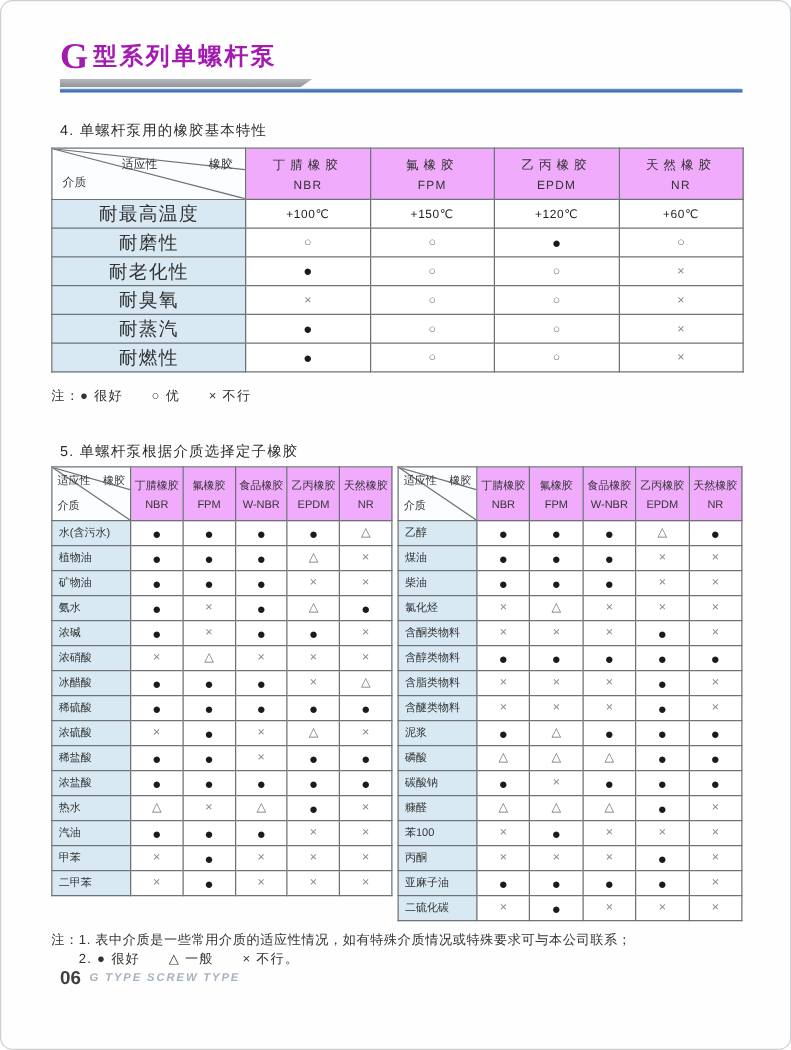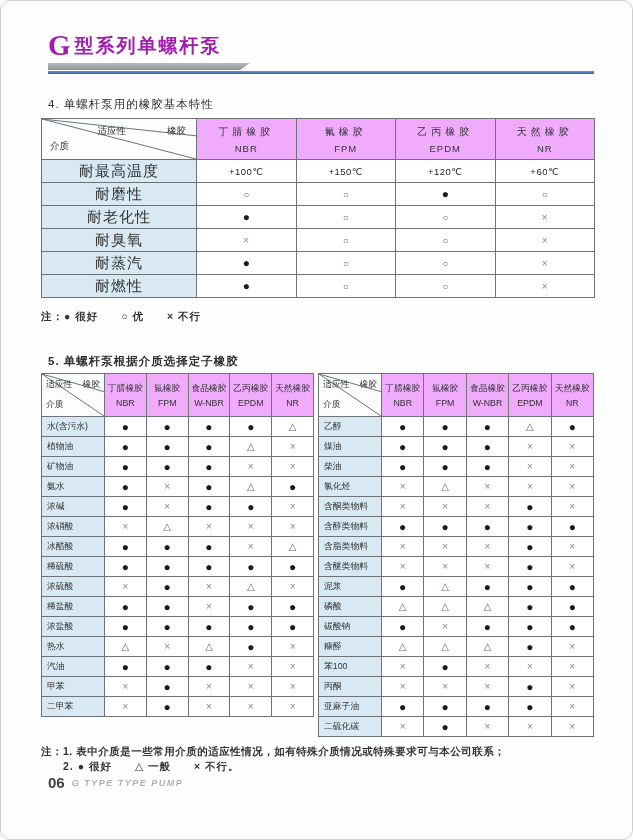--- a/index.html
+++ b/index.html
@@ -16,22 +16,22 @@
   .rule .graybar{
     position:absolute;left:0;top:0;width:202px;height:7px;
     background:linear-gradient(#b6babd,#8f9396);
     clip-path:polygon(0 0,100% 0,calc(100% - 10px) 100%,0 100%);
   }
   .rule .blueline{position:absolute;left:0;top:8px;width:100%;height:3px;
     background:linear-gradient(#6f95cc,#2e62a8);}
   
   .sec-heading{position:absolute;font-size:11.5px;color:#2e2e2e;letter-spacing:1px;white-space:nowrap;}
   .h4{left:47px;top:96px;}
-  .h5{left:47px;top:353px;font-weight:bold;}
-  .note{position:absolute;font-size:10.5px;color:#333;white-space:nowrap;letter-spacing:1px;font-weight:bold;}
+  .h5{left:47px;top:353px;}
+  .note{position:absolute;font-size:10.5px;color:#333;white-space:nowrap;letter-spacing:1px;}
   .note1{left:40px;top:309px;}
   .note2a{left:40px;top:744px;letter-spacing:0.5px;}
   .note2b{left:62px;top:759px;letter-spacing:1px;}
   
   table{border-collapse:collapse;table-layout:fixed;position:absolute;background:#fff;}
   table, th, td{border:1px solid #6d7377;}
   table{border:1px solid #43484c;}
   th{background:#f0abfc;font-weight:normal;vertical-align:middle;padding:0;}
   td{text-align:center;vertical-align:middle;padding:0;}
   td.rlabel{background:#d8e9f4;}
@@ -512,16 +512,16 @@
           <td class="s-bad">×</td>
           <td class="s-bad">×</td>
         </tr>
       </tbody>
   </table>
 
   <div class="note note2a">注：1. 表中介质是一些常用介质的适应性情况，如有特殊介质情况或特殊要求可与本公司联系；</div>
   <div class="note note2b">2. ●  很好　　△  一般　　×  不行。</div>
 
   <div class="footer">
-    <span class="page-no">06</span><span class="brand">G TYPE TYPE PUMP</span>
+    <span class="page-no">06</span><span class="brand">G TYPE SCREW TYPE</span>
   </div>
 
 </div>
 
 </body></html>

